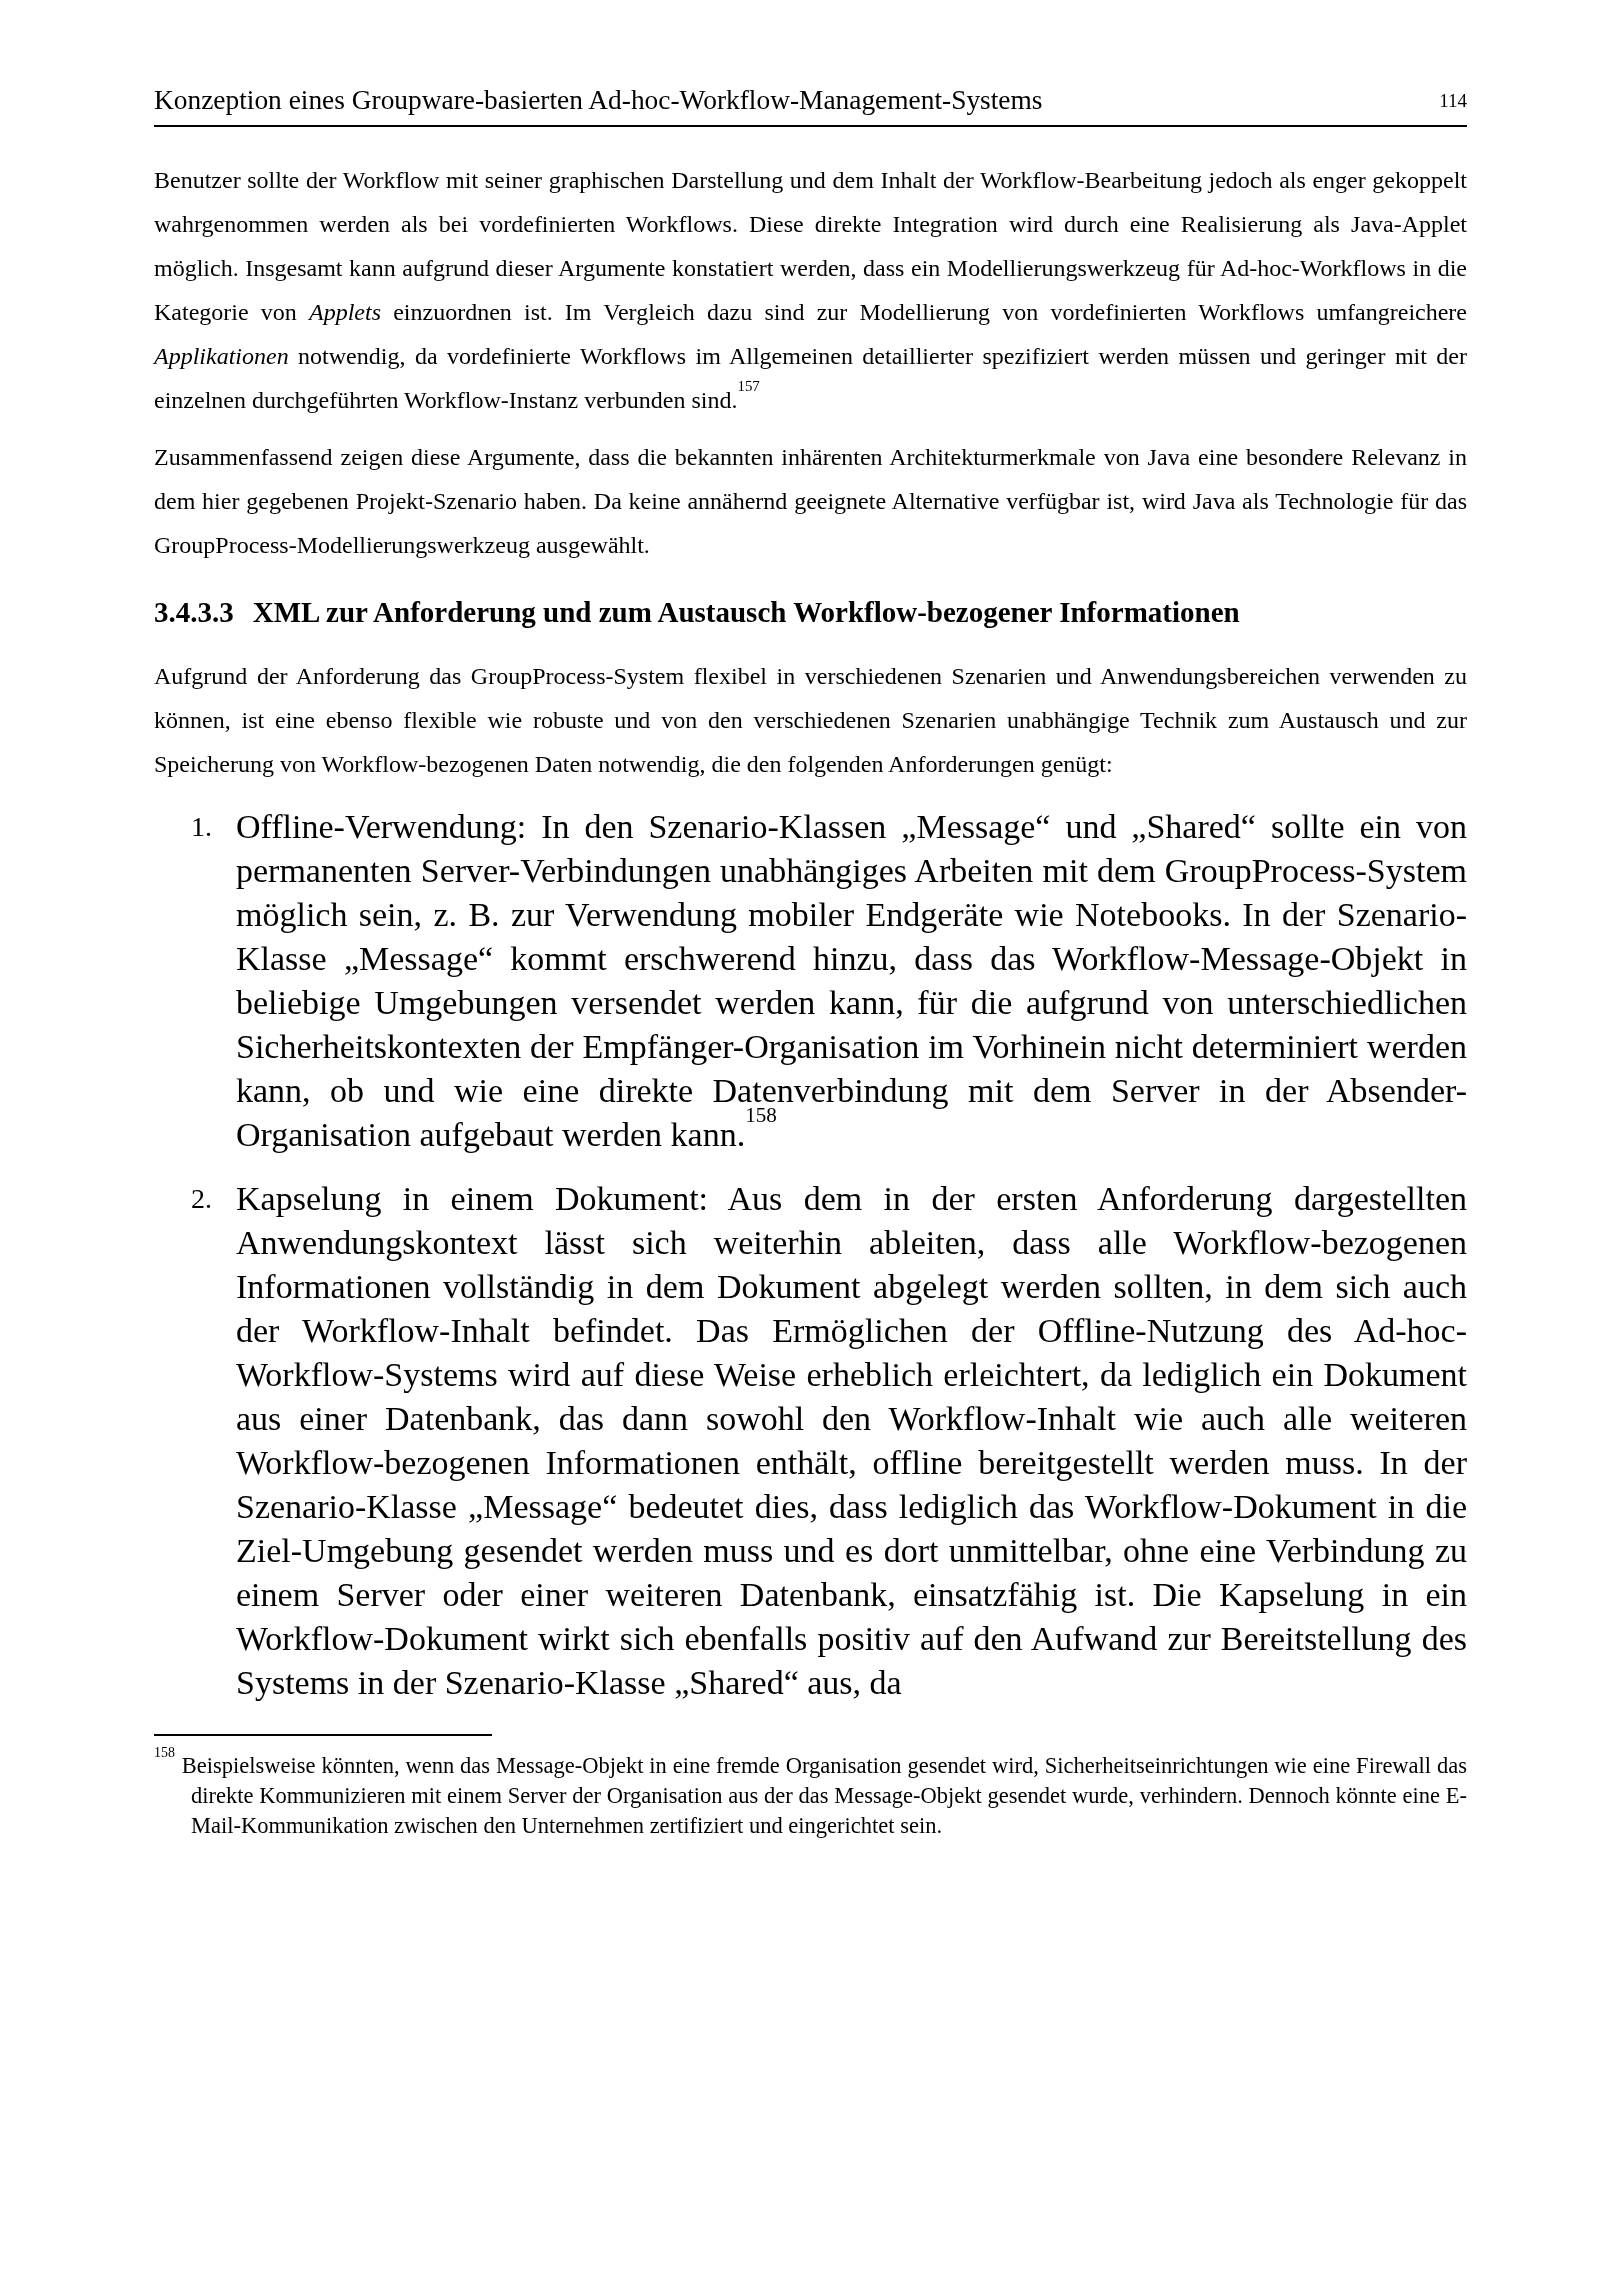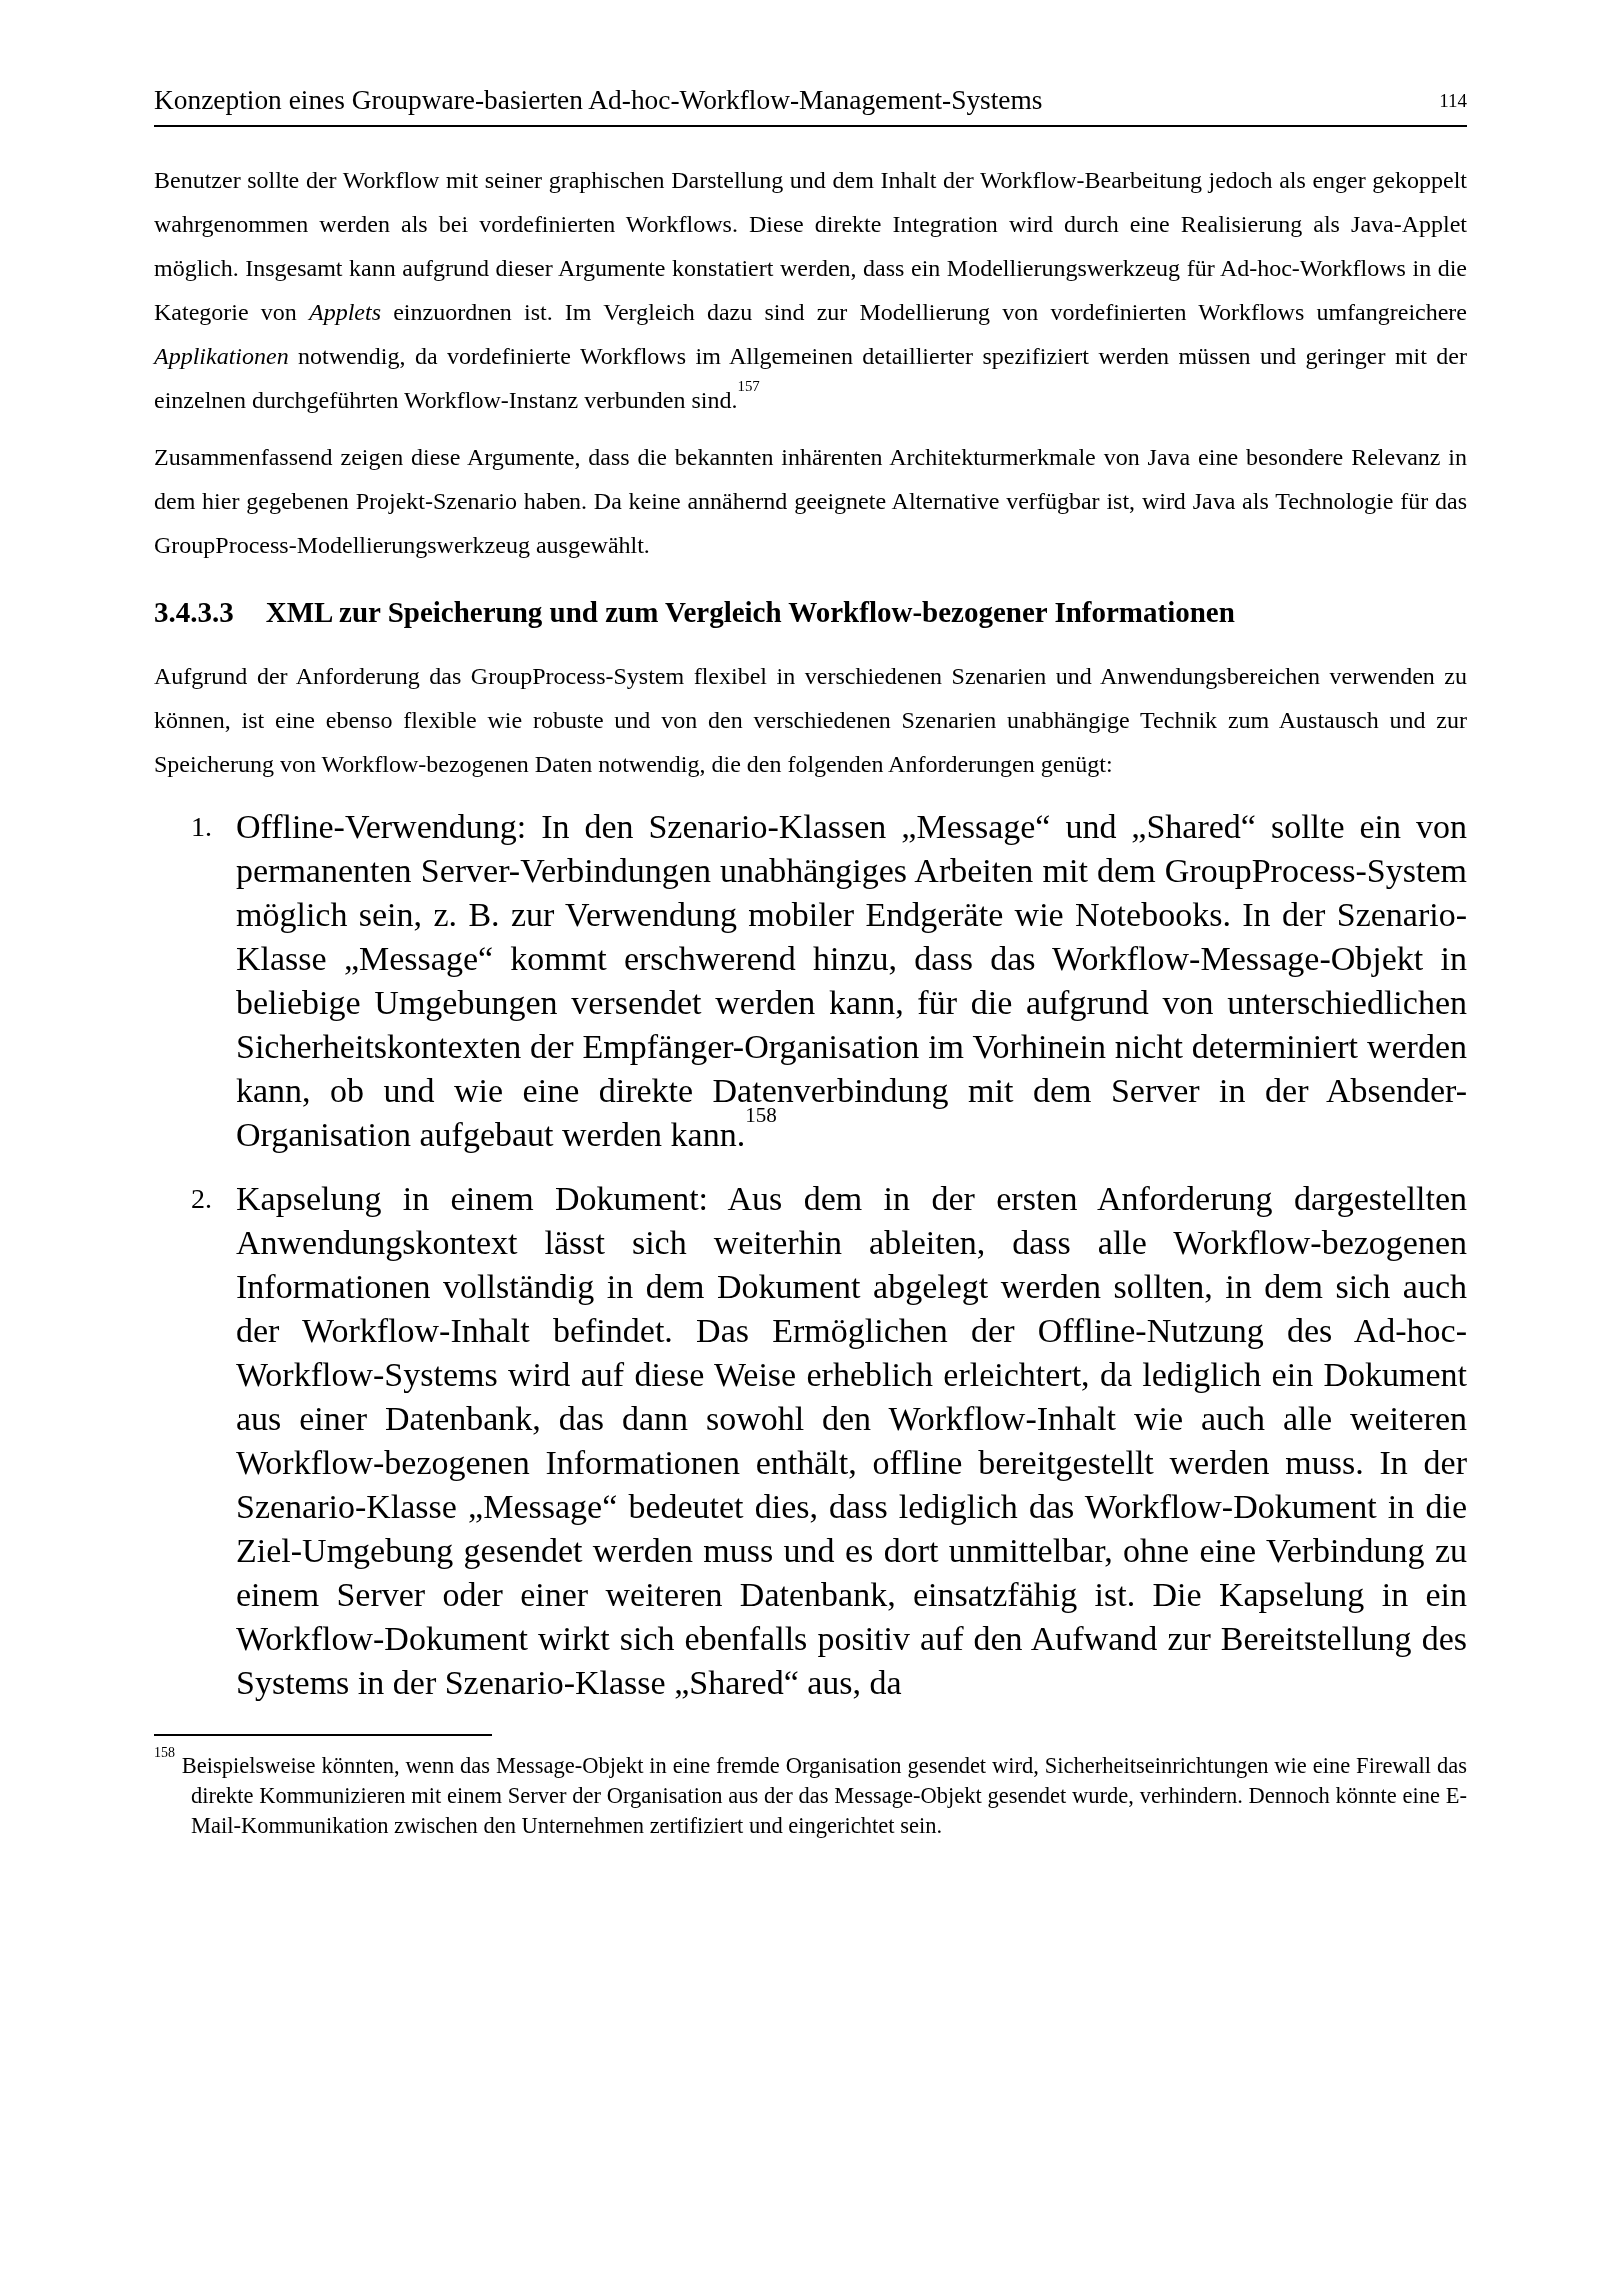--- a/index.html
+++ b/index.html
@@ -46,21 +46,21 @@
     position: relative;
     top: -0.55em;
   }
   .section-heading {
     font-size: 29px;
     line-height: 39px;
     font-weight: bold;
     margin: 25.5px 0 21.6px 0;
   }
   .sec-num {
-    margin-right: 32px;
+    margin-right: 19px;
   }
   .list {
     margin-top: 3.9px;
   }
   .list-item {
     display: flex;
     margin: 19.6px 0 0 37px;
   }
   .li-num {
     flex: none;
@@ -103,21 +103,21 @@
     <span class="head-title">Konzeption eines Groupware-basierten Ad-hoc-Workflow-Management-Systems</span>
     <span class="head-num">114</span>
   </header>
 
   <main>
 
     <p class="body-p"><span>Benutzer sollte der Workflow mit seiner graphischen Darstellung und dem Inhalt der Workflow-Bearbeitung jedoch als enger gekoppelt wahrgenommen werden als bei vordefinierten Workflows. Diese direkte Integration wird durch eine Realisierung als Java-Applet möglich. Insgesamt kann aufgrund dieser Argumente konstatiert werden, dass ein Modellierungswerkzeug für Ad-hoc-Workflows in die Kategorie von </span><em class="term">Applets</em><span> einzuordnen ist. Im Vergleich dazu sind zur Modellierung von vordefinierten Workflows umfangreichere </span><em class="term">Applikationen</em><span> notwendig, da vordefinierte Workflows im Allgemeinen detaillierter spezifiziert werden müssen und geringer mit der einzelnen durchgeführten Workflow-Instanz verbunden sind.</span><sup class="fnref">157</sup></p>
 
     <p class="body-p">Zusammenfassend zeigen diese Argumente, dass die bekannten inhärenten Architekturmerkmale von Java eine besondere Relevanz in dem hier gegebenen Projekt-Szenario haben. Da keine annähernd geeignete Alternative verfügbar ist, wird Java als Technologie für das GroupProcess-Modellierungswerkzeug ausgewählt.</p>
 
-    <h3 class="section-heading"><span class="sec-num">3.4.3.3</span><span class="sec-title">XML zur Speicherung und zum Vergleich Workflow-bezogener Informationen</span></h3>
+    <h3 class="section-heading"><span class="sec-num">3.4.3.3</span><span class="sec-title">XML zur Anforderung und zum Austausch Workflow-bezogener Informationen</span></h3>
 
     <p class="body-p">Aufgrund der Anforderung das GroupProcess-System flexibel in verschiedenen Szenarien und Anwendungsbereichen verwenden zu können, ist eine ebenso flexible wie robuste und von den verschiedenen Szenarien unabhängige Technik zum Austausch und zur Speicherung von Workflow-bezogenen Daten notwendig, die den folgenden Anforderungen genügt:</p>
 
     <div class="list">
 
       <div class="list-item">
         <span class="li-num">1.</span>
         <div class="li-body"><span>Offline-Verwendung: In den Szenario-Klassen „Message“ und „Shared“ sollte ein von permanenten Server-Verbindungen unabhängiges Arbeiten mit dem GroupProcess-System möglich sein, z. B. zur Verwendung mobiler Endgeräte wie Notebooks. In der Szenario-Klasse „Message“ kommt erschwerend hinzu, dass das Workflow-Message-Objekt in beliebige Umgebungen versendet werden kann, für die aufgrund von unterschiedlichen Sicherheitskontexten der Empfänger-Organisation im Vorhinein nicht determiniert werden kann, ob und wie eine direkte Datenverbindung mit dem Server in der Absender-Organisation aufgebaut werden kann.</span><sup class="fnref">158</sup></div>
       </div>
 

